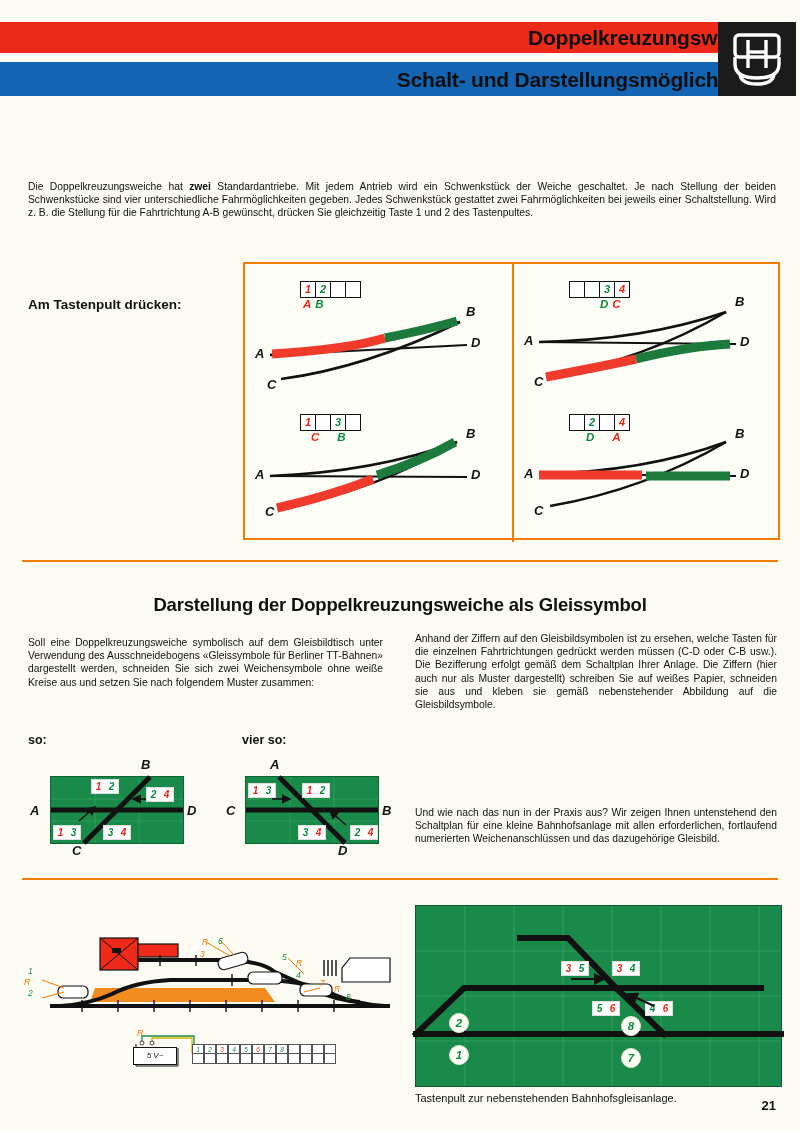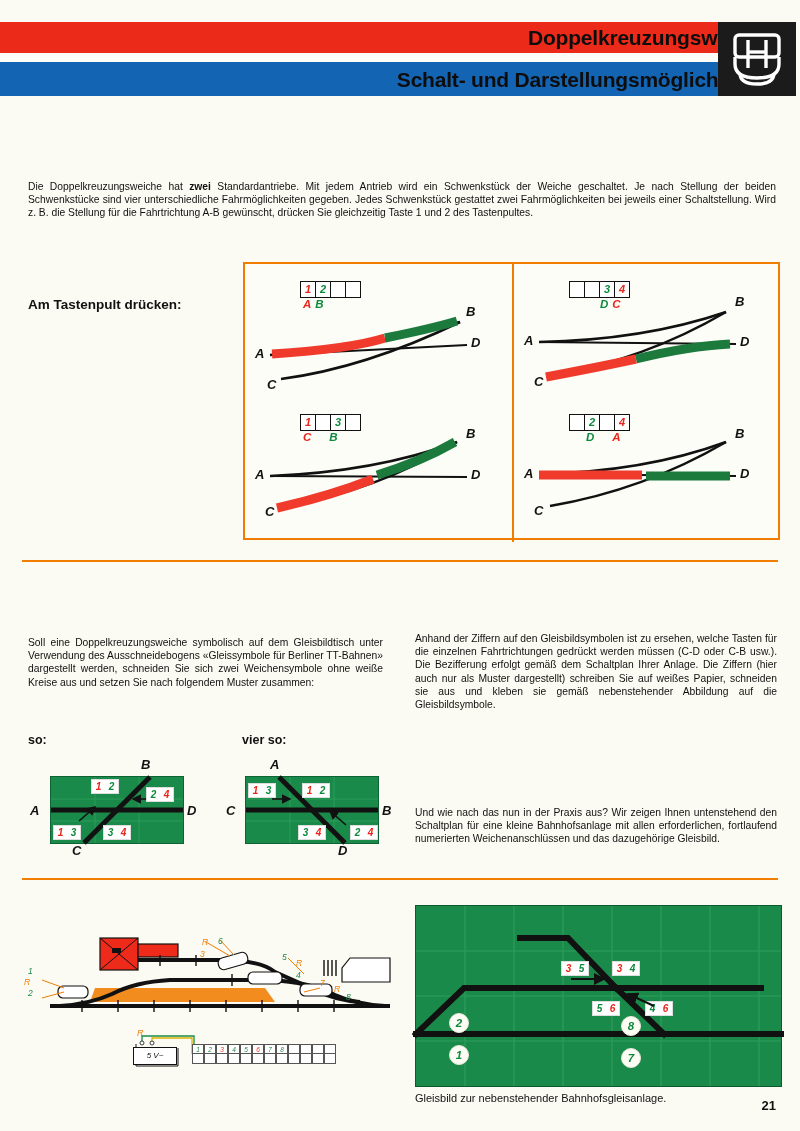--- a/index.html
+++ b/index.html
@@ -199,21 +199,21 @@
       <div class="nd" style="left:226px;top:70px;">D</div>
     </div>
 
     <div class="panel p3">
       <div class="keystrip" style="left:55px;top:10px;">
         <div class="kred">1</div>
         <div></div>
         <div class="kgrn">3</div>
         <div></div>
       </div>
-      <div class="keylabels" style="left:58px;top:27px;letter-spacing:18px;">
+      <div class="keylabels" style="left:66px;top:27px;letter-spacing:18px;">
         <span class="kred">C</span><span class="kgrn">B</span>
       </div>
       <svg width="265" height="138">
         <path d="M25 72 L222 73" stroke="#111" stroke-width="2" fill="none"></path>
         <path d="M25 72 Q130 68 212 38" stroke="#111" stroke-width="2.6" fill="none"></path>
         <path d="M36 103 Q130 88 212 38" stroke="#111" stroke-width="2.6" fill="none"></path>
         <path d="M32 104 Q85 92 128 75" stroke="#f03b2c" stroke-width="9" fill="none" stroke-linecap="butt"></path>
         <path d="M132 71 Q175 58 210 38" stroke="#1d7a3d" stroke-width="9" fill="none" stroke-linecap="butt"></path>
       </svg>
       <div class="nd" style="left:10px;top:63px;">A</div>
@@ -241,20 +241,21 @@
       </svg>
       <div class="nd" style="left:10px;top:62px;">A</div>
       <div class="nd" style="left:221px;top:22px;">B</div>
       <div class="nd" style="left:20px;top:99px;">C</div>
       <div class="nd" style="left:226px;top:62px;">D</div>
     </div>
   </div>
 
   <div class="rule" style="left:22px;top:560px;width:756px;"></div>
 
+  <h1 class="sec" style="top:594px;">Darstellung der Doppelkreuzungsweiche als Gleissymbol</h1>
 
   <div class="bodytext" style="left:28px;top:636px;width:355px;">Soll eine Doppelkreuzungsweiche symbolisch auf dem Gleisbildtisch unter Verwendung des Ausschneidebogens «Gleissymbole für Berliner TT-Bahnen» dargestellt werden, schneiden Sie sich zwei Weichensymbole ohne weiße Kreise aus und setzen Sie nach folgendem Muster zusammen:</div>
   <div class="bodytext" style="left:415px;top:632px;width:362px;">Anhand der Ziffern auf den Gleisbildsymbolen ist zu ersehen, welche Tasten für die einzelnen Fahrtrichtungen gedrückt werden müssen (C-D oder C-B usw.). Die Bezifferung erfolgt gemäß dem Schaltplan Ihrer Anlage. Die Ziffern (hier auch nur als Muster dargestellt) schreiben Sie auf weißes Papier, schneiden sie aus und kleben sie gemäß nebenstehender Abbildung auf die Gleisbildsymbole.</div>
 
   <div class="sotext" style="left:28px;top:733px;">so:</div>
   <div class="sotext" style="left:242px;top:733px;">vier so:</div>
 
   <div class="sym" style="left:50px;top:776px;">
     <svg width="132" height="66">
       <rect x="0" y="0" width="132" height="66" fill="#1a8a4a"></rect>
@@ -492,16 +493,16 @@
             <path d="M0,0 L6,3 L0,6 z" fill="#111"></path>
           </marker>
         </defs>
     </svg>
     <div class="circnum" style="left:33px;top:107px;">2</div>
     <div class="circnum" style="left:33px;top:139px;">1</div>
     <div class="circnum" style="left:205px;top:110px;">8</div>
     <div class="circnum" style="left:205px;top:142px;">7</div>
   </div>
 
-  <div class="gleis-caption">Gleisbild zur nebenstehender Bahnhofsgleisanlage.</div>
+  <div class="gleis-caption">Tastenpult zur nebenstehenden Bahnhofsgleisanlage.</div>
   <div class="pagenum">21</div>
 
 </div>
 
 </body></html>

